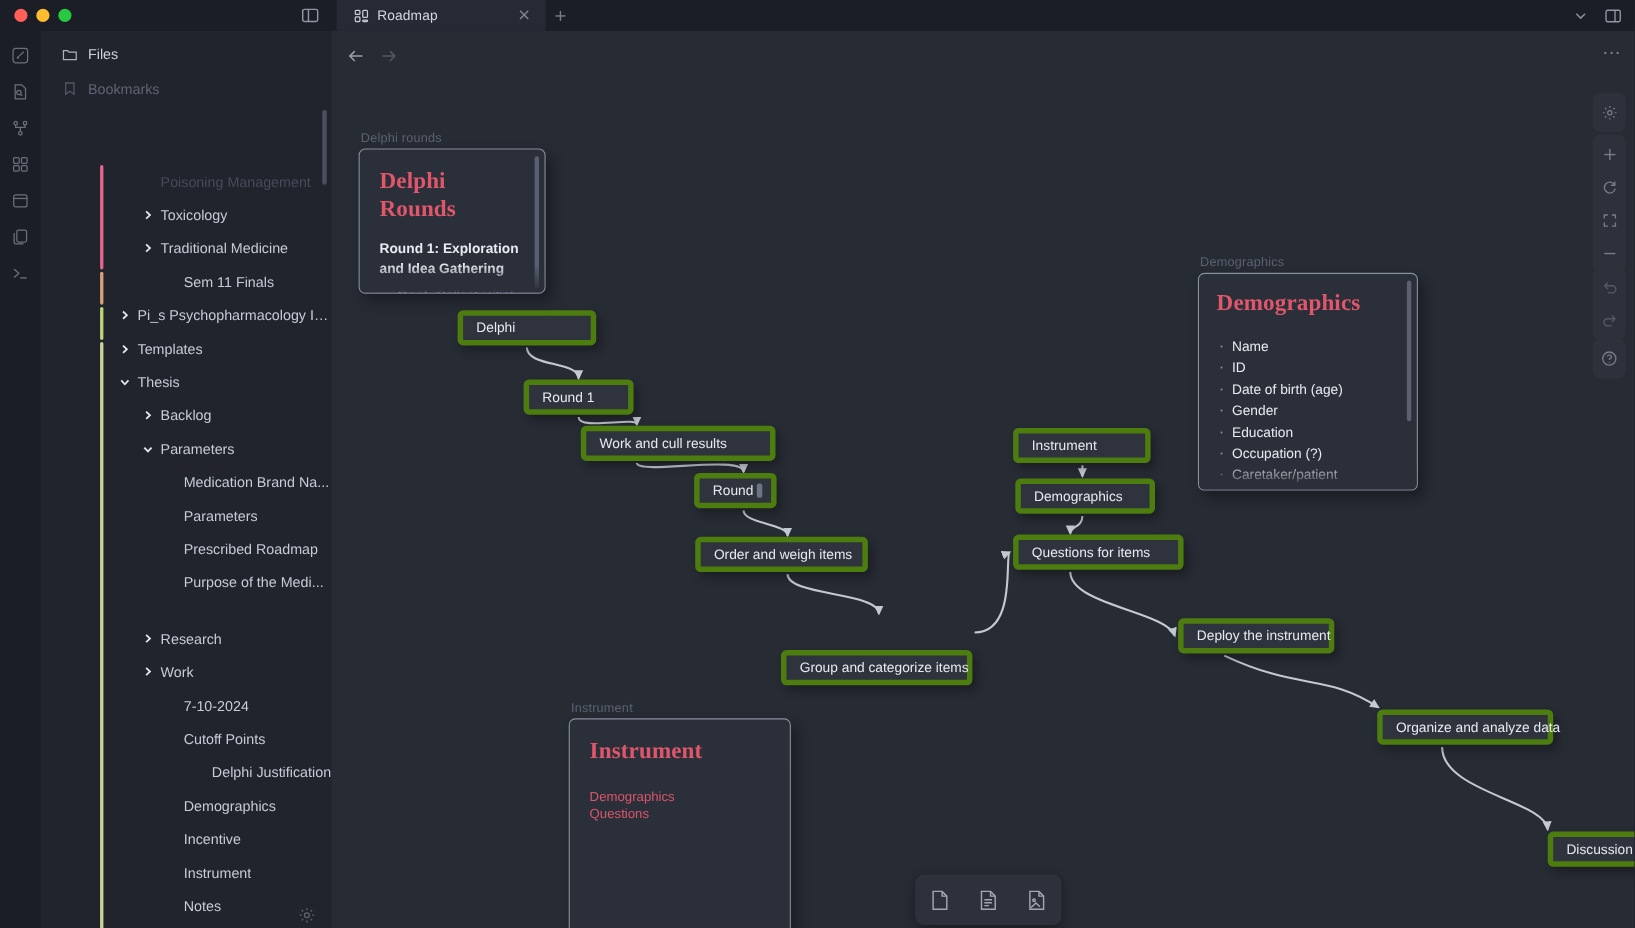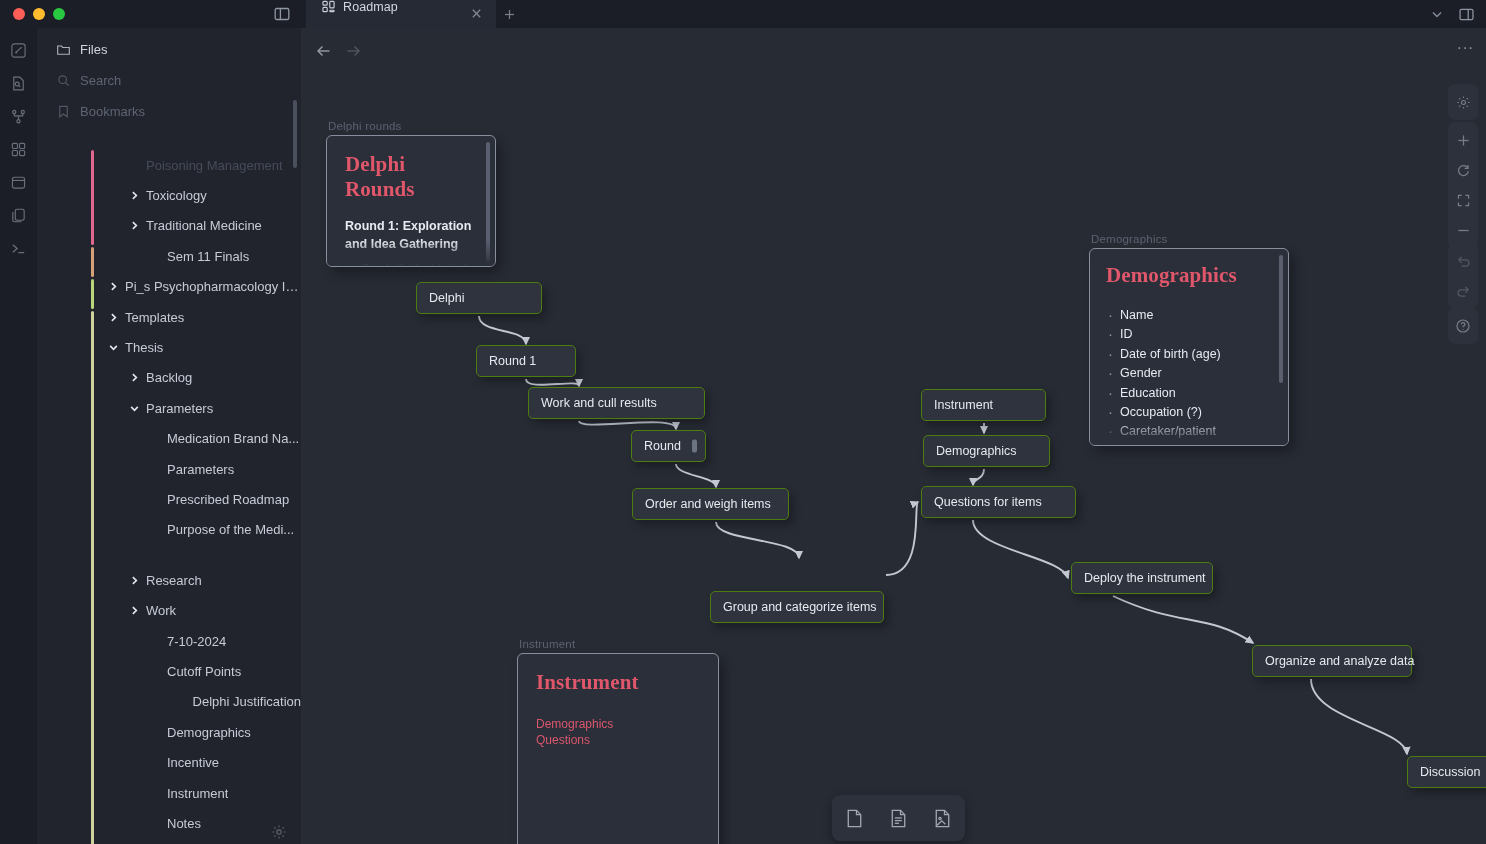--- a/index.html
+++ b/index.html
@@ -25,21 +25,21 @@
 
   .tb-panelicon { position: absolute; left: 272px; top: 4px; width: 20px; height: 20px; }
   .tb-right { position: absolute; right: 10px; top: 0; height: 28px; display: flex; align-items: center; gap: 12px; }
 
   
   .tabbar {
     position: absolute; top: 0; left: 306px; height: 28px;
     display: flex; align-items: center; z-index: 41;
   }
   .tab {
-    display: flex; gap: 8px;
+    display: flex; align-items: center; gap: 8px;
     height: 28px; padding: 0 14px 0 16px; background: #262a34;
     color: #d3d7e0; font-size: 12.5px; position: relative; min-width: 190px;
   }
   .tab .tab-label { letter-spacing: .1px; }
   .tab-close { position: absolute; right: 12px; top: 6px; width: 15px; height: 15px; opacity: .65; }
   .tab-new { width: 26px; height: 26px; display: flex; align-items: center; justify-content: center; opacity: .62; }
 
   
   .rail {
     position: absolute; left: 0; top: 28px; width: 37px; height: 816px;
@@ -90,21 +90,21 @@
   
   .rtool { position: absolute; right: 8px; background: #2d313b; border-radius: 7px; display: flex; flex-direction: column; align-items: center; }
   .rtool .rbtn { width: 30px; height: 30px; display: flex; align-items: center; justify-content: center; opacity: .58; }
   #rtool-a { top: 56px; padding: 3px 0; }
   #rtool-b { top: 94px; padding: 3px 0; }
   #rtool-c { top: 215px; padding: 3px 0; }
   #rtool-d { top: 280px; padding: 3px 0; }
 
   
   .node {
-    position: absolute; background: #2f333d; border: 1px solid #4d7c0f;
+    position: absolute; background: #2f333d; border: 5px solid #4d7c0f;
     border-radius: 5px; color: #e6e9ef; font-size: 12.5px;
     display: flex; align-items: center; padding: 0 12px;
     box-shadow: 4px 5px 9px rgba(0,0,0,.30);
   }
   .node .nlabel { white-space: nowrap; }
   .node .ncaret { position: absolute; right: 8px; top: 50%; transform: translateY(-50%); width: 5px; height: 13px; background: #7c8494; border-radius: 2px; opacity: .8; }
 
   
   .embed { position: absolute; }
   .embed-title { font-size: 11.5px; color: #5b6170; margin-bottom: 3px; padding-left: 2px; letter-spacing: .2px;}
@@ -252,29 +252,20 @@
 
       <div class="sb-row">
         <span class="sb-icon">
           <svg width="15" height="15" viewBox="0 0 16 16" fill="none" stroke="#cfd3dc" stroke-width="1.2">
             <path d="M1.8 4.2h4l1.3 1.6h7.1v7.2H1.8z"></path>
           </svg>
         </span>
         <span>Files</span>
       </div>
 
-      <div class="sb-row muted">
-        <span class="sb-icon">
-          <svg width="15" height="15" viewBox="0 0 16 16" fill="none" stroke="#5e6472" stroke-width="1.25">
-            <circle cx="7.1" cy="7.1" r="4.1"></circle>
-              <line x1="10.2" y1="10.2" x2="13.4" y2="13.4"></line>
-          </svg>
-        </span>
-        <span>Search</span>
-      </div>
 
       <div class="sb-row muted">
         <span class="sb-icon">
           <svg width="15" height="15" viewBox="0 0 16 16" fill="none" stroke="#5e6472" stroke-width="1.25">
             <path d="M4 2.6h8v11l-4-3-4 3z"></path>
           </svg>
         </span>
         <span>Bookmarks</span>
       </div>
     </div>

